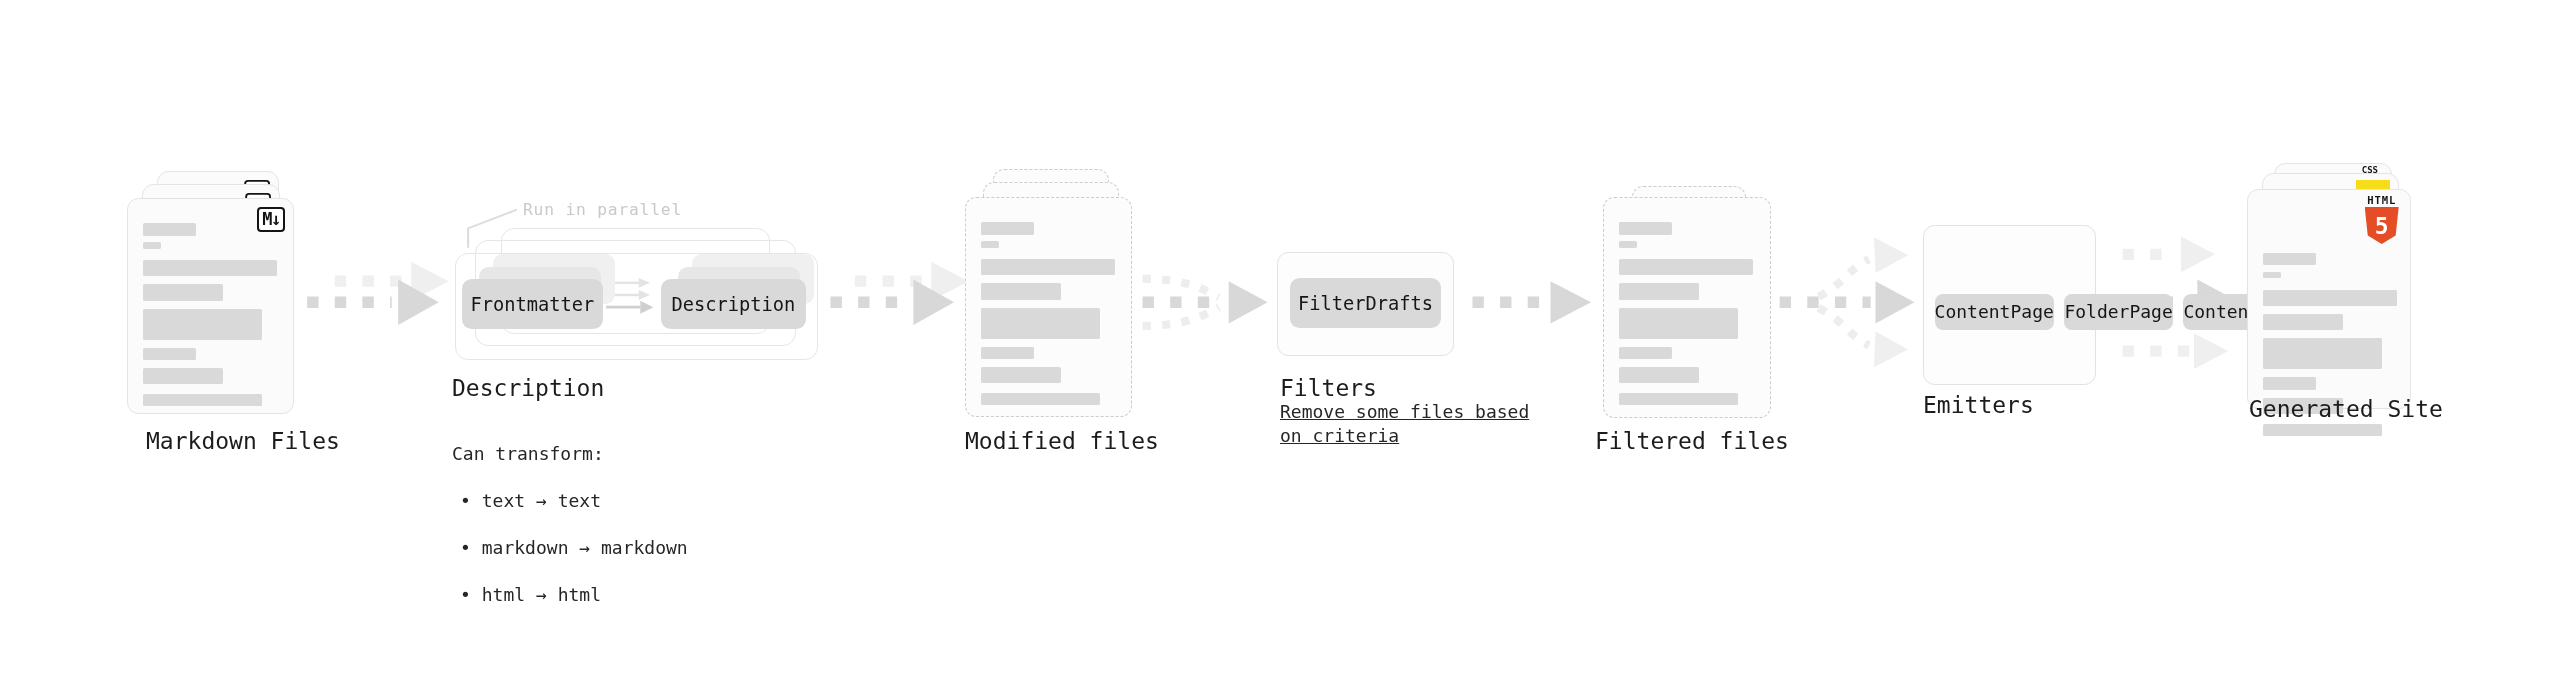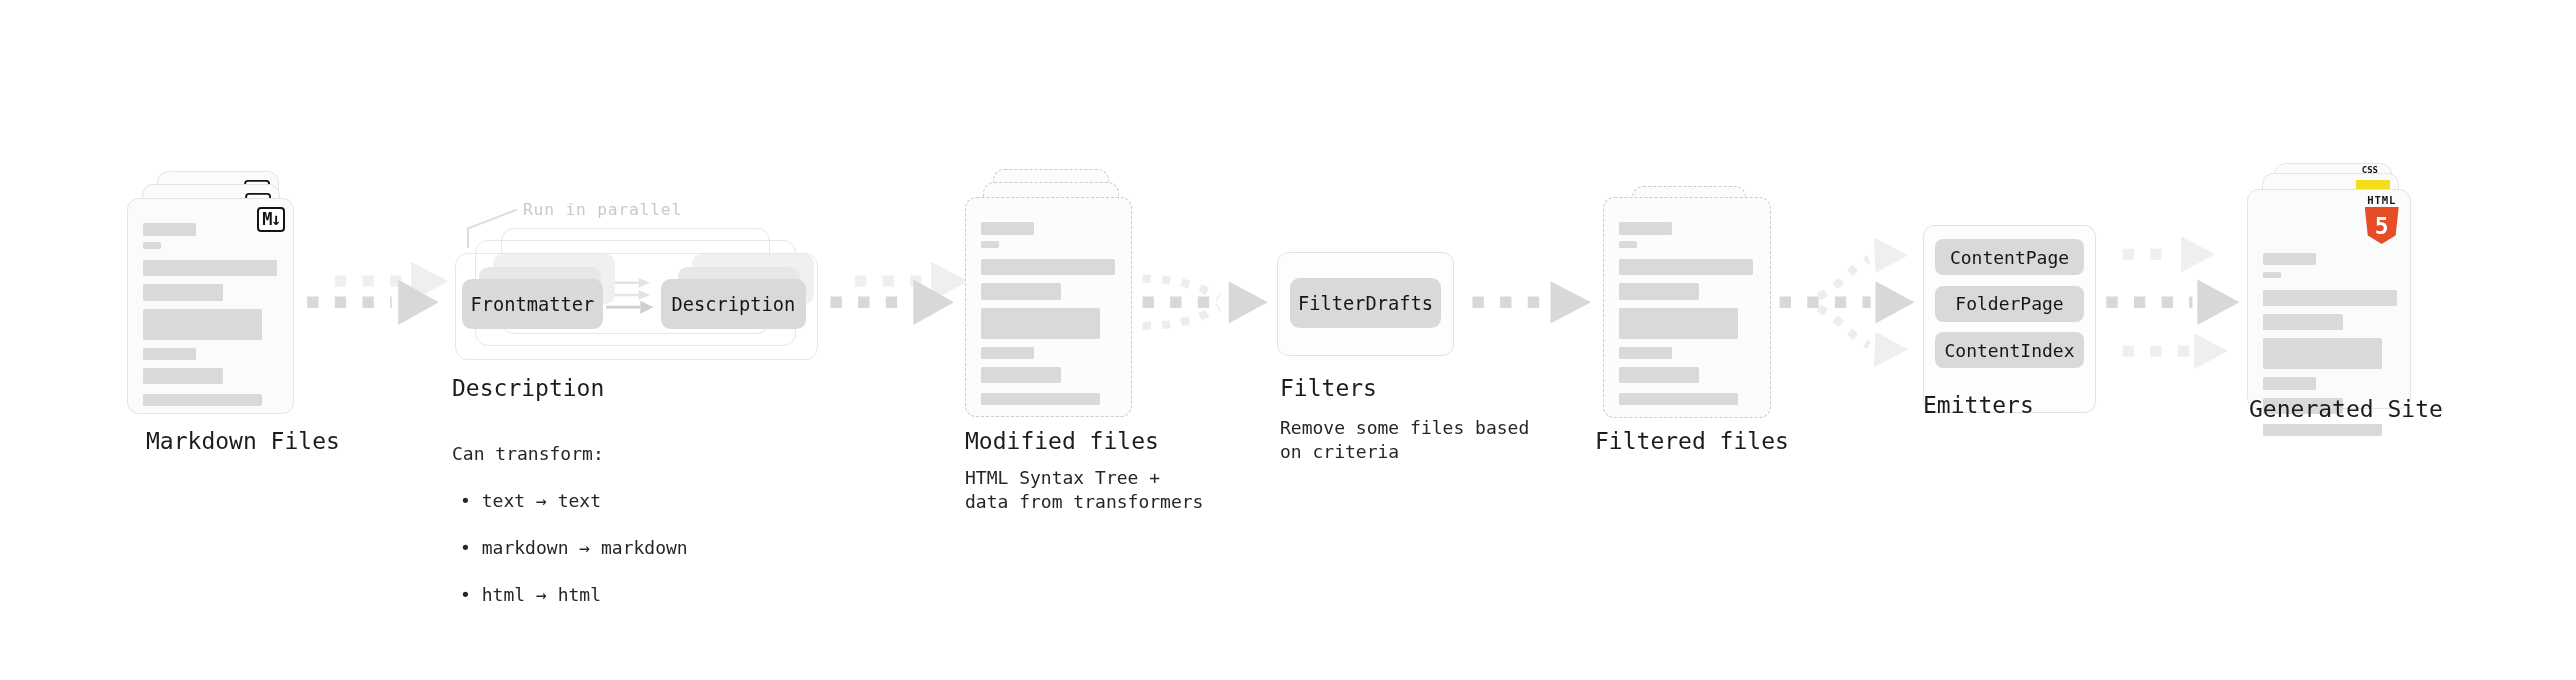--- a/index.html
+++ b/index.html
@@ -178,45 +178,43 @@
         <div class="bar" style="width: 18.7px; height: 6.5px; margin-bottom: 11.4px;"></div>
         <div class="bar" style="width: 134px; height: 16.3px; margin-bottom: 8.1px;"></div>
         <div class="bar" style="width: 80px; height: 16.3px; margin-bottom: 8.1px;"></div>
         <div class="bar" style="width: 119px; height: 31px; margin-bottom: 8.1px;"></div>
         <div class="bar" style="width: 53px; height: 12.2px; margin-bottom: 8.1px;"></div>
         <div class="bar" style="width: 80px; height: 16.3px; margin-bottom: 9.8px;"></div>
         <div class="bar" style="width: 119px; height: 12.2px; margin-bottom: 0px;"></div>
       </div>
   </div>
   <div class="node-title" style="left:965px;top:428px;">Modified files</div>
-  <div class="node-caption" style="left:965px;top:466px;">HTML Syntax Tree +
-data from transformers</div>
 
   <div class="panel z" style="left:1277px;top:252px;width:177px;height:104px;"></div>
   <div class="chip z" style="position:absolute;left:1290px;top:278px;width:151px;height:50px;font-size:18.7px;border-radius:9.8px;">FilterDrafts</div>
   <div class="node-title" style="left:1280px;top:375px;">Filters</div>
-  <div class="node-caption" style="left:1280px;top:416px;">Remove some files based
+  <div class="node-caption" style="left:1280px;top:400px;text-decoration:underline;">Remove some files based
 on criteria</div>
 
   <div class="doc-card dashed z" style="left:1632px;top:186px;width:114px;height:195px;"></div>
   <div class="doc-card dashed z" style="left:1603px;top:197px;width:168px;height:221px;">
     <div class="doc-body">
         <div class="bar" style="width: 53px; height: 12.2px; margin-bottom: 6.5px;"></div>
         <div class="bar" style="width: 18.7px; height: 6.5px; margin-bottom: 11.4px;"></div>
         <div class="bar" style="width: 134px; height: 16.3px; margin-bottom: 8.1px;"></div>
         <div class="bar" style="width: 80px; height: 16.3px; margin-bottom: 8.1px;"></div>
         <div class="bar" style="width: 119px; height: 31px; margin-bottom: 8.1px;"></div>
         <div class="bar" style="width: 53px; height: 12.2px; margin-bottom: 8.1px;"></div>
         <div class="bar" style="width: 80px; height: 16.3px; margin-bottom: 9.8px;"></div>
         <div class="bar" style="width: 119px; height: 12.2px; margin-bottom: 0px;"></div>
       </div>
   </div>
   <div class="node-title" style="left:1595px;top:428px;">Filtered files</div>
 
-  <div class="panel z" style="left:1923px;top:225px;width:173px;height:188px;padding:13px 10.6px 0;display:flex;flex-direction:column;gap:10.6px;">
+  <div class="panel z" style="left:1923px;top:225px;width:173px;height:160px;padding:13px 10.6px 0;display:flex;flex-direction:row;gap:10.6px;align-items:center;">
     <div class="chip" style="height:36px;">ContentPage</div>
     <div class="chip" style="height:36px;">FolderPage</div>
     <div class="chip" style="height:36px;">ContentIndex</div>
   </div>
   <div class="node-title" style="left:1923px;top:392px;">Emitters</div>
 
   <div class="doc-card z" style="left:2274px;top:163px;width:118px;height:195px;">
     <span class="css-icon">CSS</span>
   </div>
   <div class="doc-card z" style="left:2262px;top:173px;width:137px;height:203px;">

